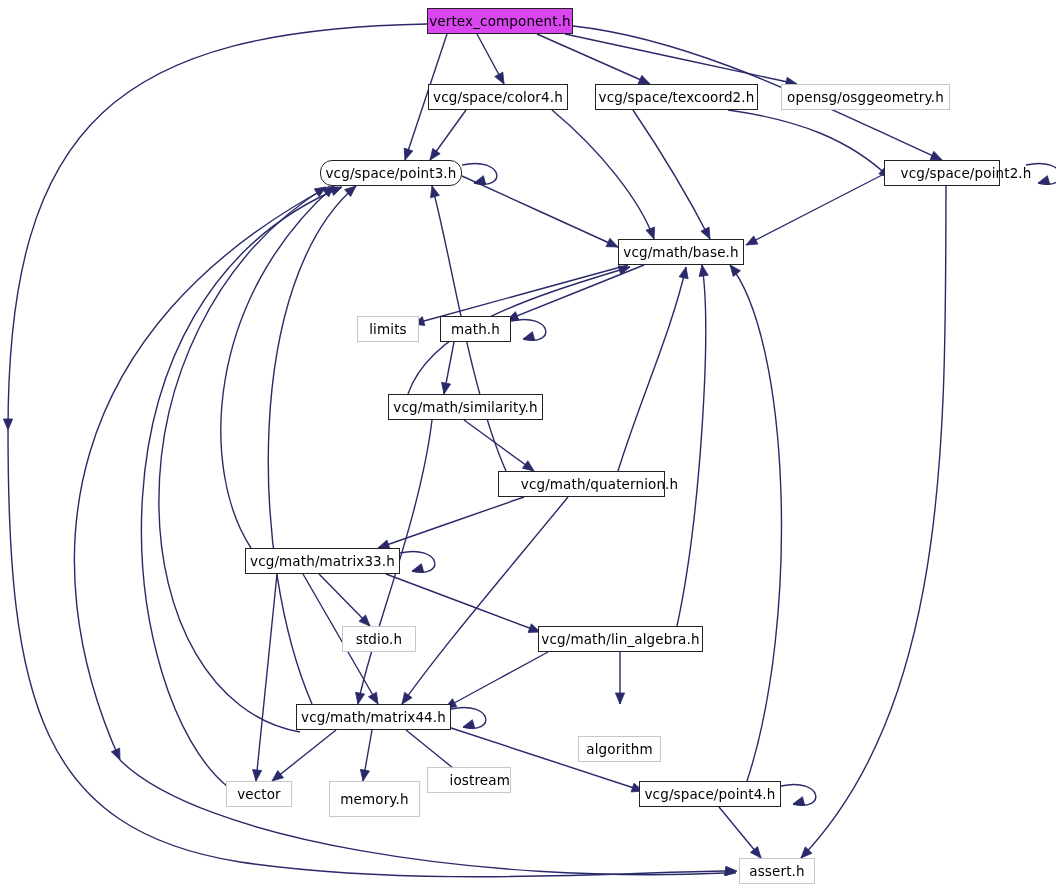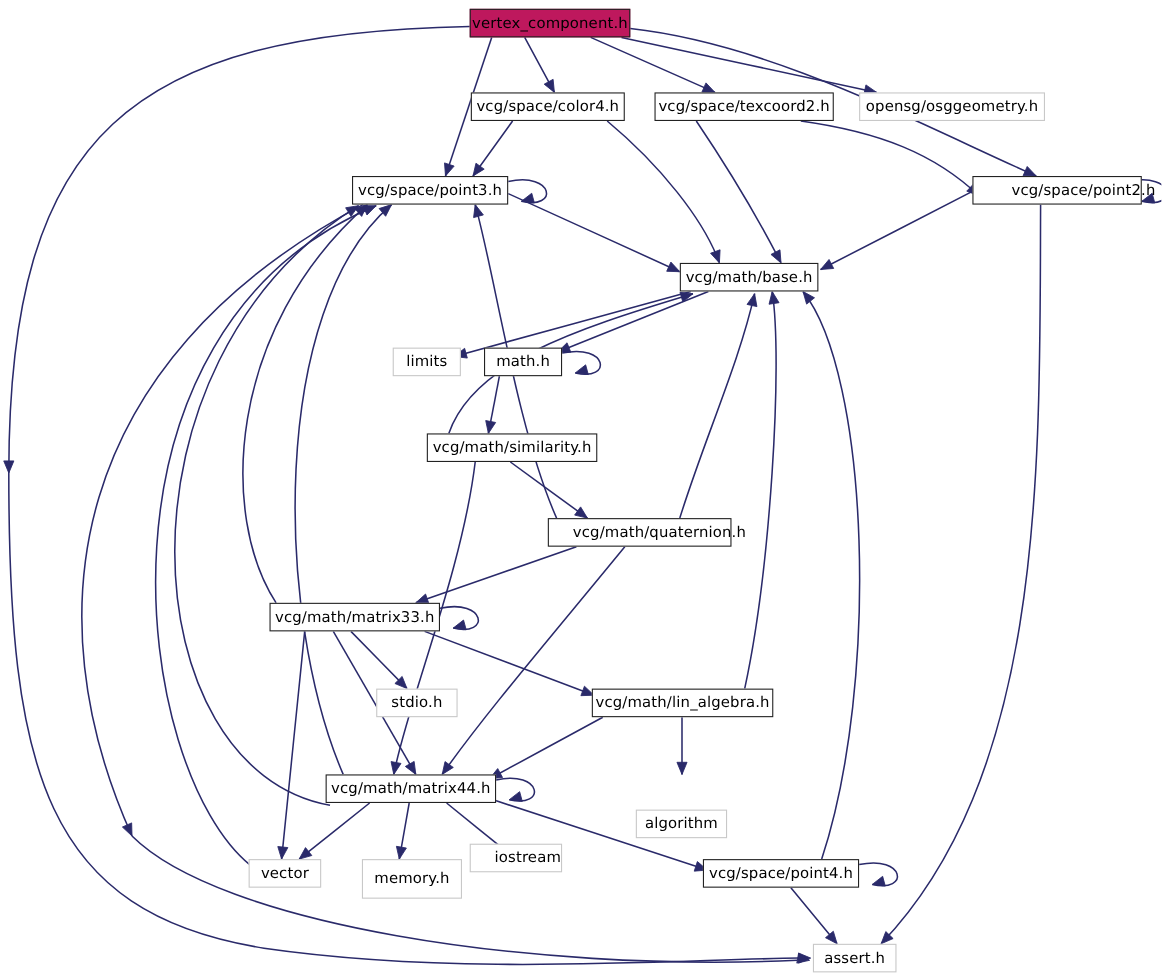--- a/index.html
+++ b/index.html
@@ -45,21 +45,21 @@
     font-size: 13.5px;
     color: #000000;
     white-space: nowrap;
     letter-spacing: 0.01em;
   }
   .node-box.strong {
     border: 1.6px solid #222222;
   }
   .node-box.current {
     border: 1.6px solid #222222;
-    background: #be185d;
+    background: #d946ef;
   }
   .node-label {
     pointer-events: none;
   }
 </style>
 </head>
 <body>
 
 <div id="graph-root">
   <svg id="graph-canvas" viewBox="0 0 1056 891" preserveAspectRatio="none" aria-hidden="true">
@@ -168,24 +168,24 @@
       </div>
       <div class="node-box strong" style="left: 428px; top: 84px; width: 140px; height: 26px;">
         <span class="node-label">vcg/space/color4.h</span>
       </div>
       <div class="node-box strong" style="left: 595px; top: 84px; width: 163px; height: 26px;">
         <span class="node-label">vcg/space/texcoord2.h</span>
       </div>
       <div class="node-box " style="left: 781px; top: 84px; width: 169px; height: 26px;">
         <span class="node-label">opensg/osggeometry.h</span>
       </div>
-      <div class="node-box strong" style="left: 320px; top: 160px; width: 142px; height: 26px;">
+      <div class="node-box strong" style="left: 320px; top: 160px; width: 142px; height: 26px; border-radius: 12px;">
         <span class="node-label">vcg/space/point3.h</span>
       </div>
-      <div class="node-box strong" style="left: 884px; top: 160px; width: 154px; height: 26px; padding-left: 48px;">
+      <div class="node-box strong" style="left: 884px; top: 160px; width: 116px; height: 26px; padding-left: 48px;">
         <span class="node-label">vcg/space/point2.h</span>
       </div>
       <div class="node-box strong" style="left: 618px; top: 239px; width: 126px; height: 26px;">
         <span class="node-label">vcg/math/base.h</span>
       </div>
       <div class="node-box " style="left: 357px; top: 316px; width: 62px; height: 26px;">
         <span class="node-label">limits</span>
       </div>
       <div class="node-box strong" style="left: 440px; top: 316px; width: 71px; height: 26px;">
         <span class="node-label">math.h</span>

